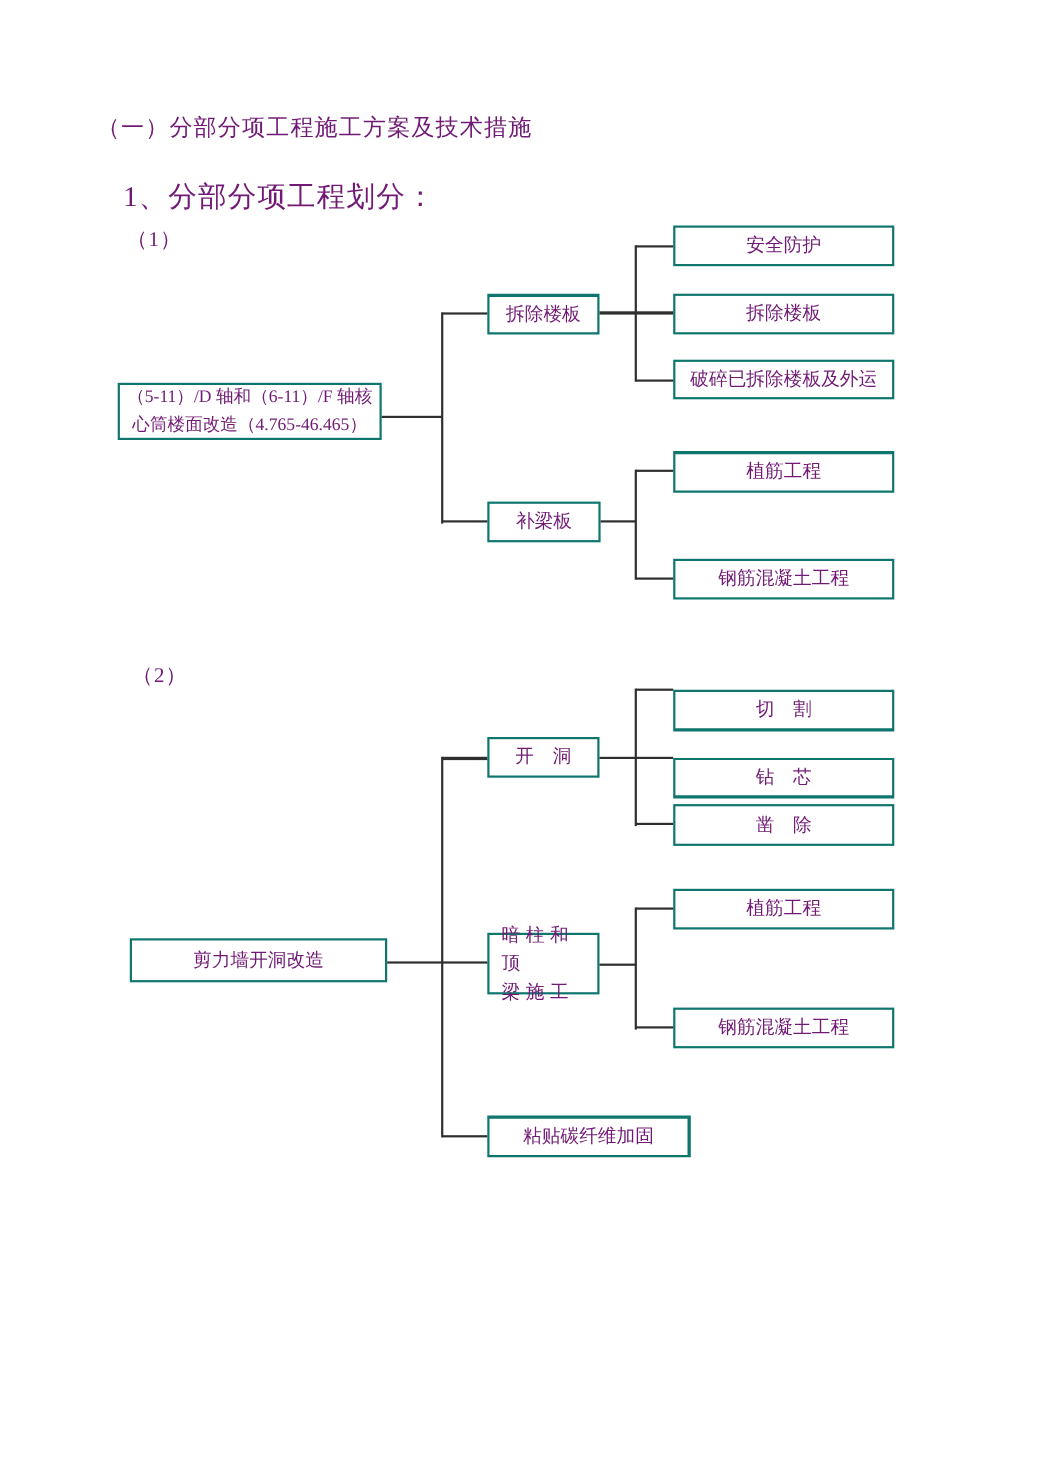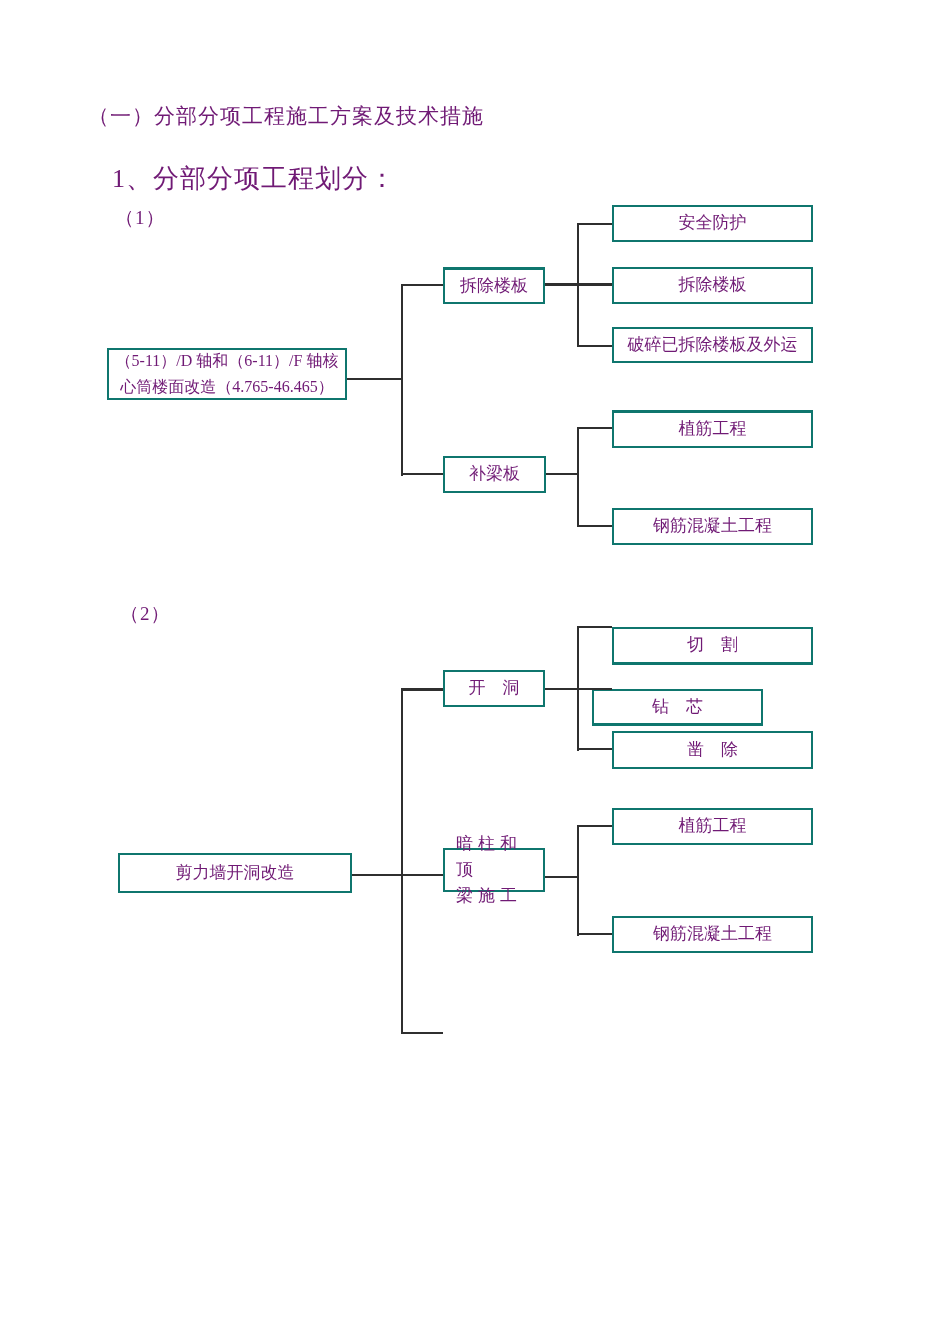--- a/index.html
+++ b/index.html
@@ -102,27 +102,28 @@
   <div class="hline" style="left:546px; top:473px; width:32px;"></div>
   <div class="vline" style="left:577px; top:427px; height:100px;"></div>
   <div class="hline" style="left:578px; top:427px; width:34px;"></div>
   <div class="hline" style="left:578px; top:525px; width:34px;"></div>
 
   <div class="diagram-label" style="left:120px; top:601px;">（2）</div>
 
   <div class="box" style="left:118px; top:853px; width:234px; height:40px;">剪力墙开洞改造</div>
 
   <div class="box" style="left:443px; top:670px; width:102px; height:37px;">开　洞</div>
-  <div class="box multiline" id="d2-mid-b" style="left:443px; top:848px; width:102px; height:44px;">
+  <div class="box multiline" id="d2-mid-b" style="left:443px; top:848px; width:102px; height:56px;">
     <span class="bline">暗柱和顶</span>
     <span class="bline">梁施工</span>
   </div>
+  <div class="box bold-top bold-right" style="left:443px; top:1014px; width:185px; height:38px;">粘贴碳纤维加固</div>
 
   <div class="box bold-bottom" style="left:612px; top:608px; width:201px; height:38px;">切　割</div>
-  <div class="box bold-bottom" style="left:592px; top:670px; width:171px; height:37px;">钻　芯</div>
+  <div class="box bold-bottom" style="left:612px; top:670px; width:201px; height:37px;">钻　芯</div>
   <div class="box" style="left:612px; top:731px; width:201px; height:38px;">凿　除</div>
   <div class="box" style="left:612px; top:808px; width:201px; height:37px;">植筋工程</div>
   <div class="box" style="left:612px; top:916px; width:201px; height:37px;">钢筋混凝土工程</div>
 
   <div class="hline" style="left:352px; top:874px; width:50px;"></div>
   <div class="vline" style="left:401px; top:688px; height:346px;"></div>
   <div class="hline thick" style="left:402px; top:688px; width:41px;"></div>
   <div class="hline" style="left:402px; top:874px; width:41px;"></div>
   <div class="hline" style="left:402px; top:1032px; width:41px;"></div>
   <div class="hline" style="left:545px; top:688px; width:67px;"></div>

